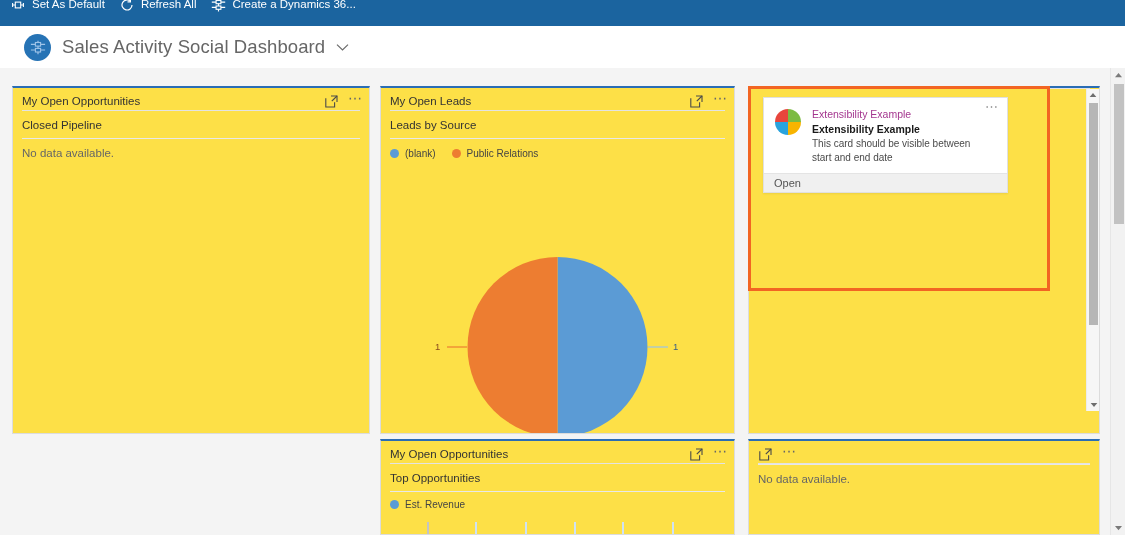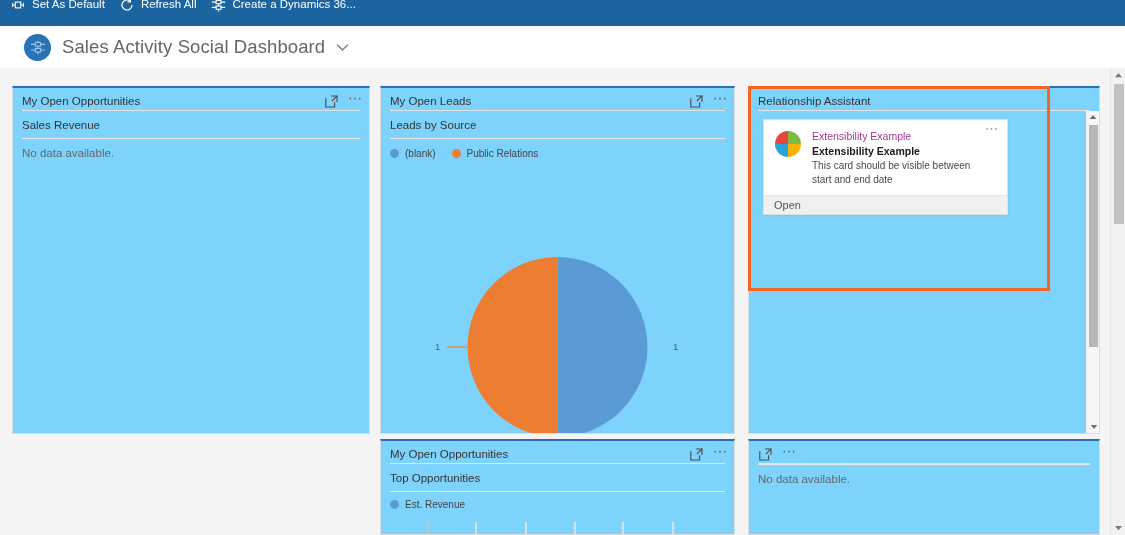--- a/index.html
+++ b/index.html
@@ -83,21 +83,21 @@
   .canvas-inner {
     position: absolute;
     top: 0; left: 0;
     width: 1110px; height: 467px;
     background: #f4f4f4;
   }
 
   
   .tile {
     position: absolute;
-    background: #7dd3fc;
+    background: #fde047;
     border: 1px solid #dcdcdc;
     border-top: 2px solid #2a6db5;
     overflow: hidden;
   }
   .tile-head {
     height: 22px;
     display: flex;
     align-items: center;
     padding: 0 6px 0 9px;
     margin: 0 0 0 0;
@@ -385,21 +385,21 @@
           <svg width="13" height="13" viewBox="0 0 13 13">
             <path d="M0.8 3.2v8.8h8.8V7.2" fill="none" stroke="#4a4a4a" stroke-width="1.1"></path>
             <path d="M6.0 1.0h6.0v6.0" fill="none" stroke="#4a4a4a" stroke-width="1.1"></path>
             <path d="M12.0 1.0L6.8 6.2" fill="none" stroke="#4a4a4a" stroke-width="1.1"></path>
           </svg>
         </span>
         <span class="ellipsis-btn">⋯</span>
       </div>
     </div>
     <div class="tile-rule"></div>
-    <div class="tile-sub">Sales Revenue</div>
+    <div class="tile-sub">Closed Pipeline</div>
     <div class="tile-sub-rule"></div>
     <div class="nodata">No data available.</div>
   </div>
 
   <div class="tile" style="left:380px; top:18px; width:355px; height:348px;">
     <div class="tile-head">
       <div class="tile-title">My Open Leads</div>
       <div class="tile-actions">
         <span class="icon-btn">
           <svg width="13" height="13" viewBox="0 0 13 13">
@@ -435,23 +435,20 @@
 
         <line x1="86" y1="188" x2="66" y2="188" stroke="#ed7d31" stroke-width="1.2"></line>
         <line x1="267" y1="188" x2="287" y2="188" stroke="#9cc3e5" stroke-width="1.2"></line>
       </svg>
       <div style="position:absolute; left:54px; top:182px; font-size:9.5px; color:#8a4a1f;">1</div>
       <div style="position:absolute; left:292px; top:182px; font-size:9.5px; color:#3b5e86;">1</div>
     </div>
   </div>
 
   <div class="tile" style="left:748px; top:18px; width:352px; height:348px;">
-    <div class="tile-head">
-      <div class="tile-title">Relationship Assistant</div>
-    </div>
     <div class="tile-rule"></div>
 
     <div class="ra-body">
 
       <div class="ra-card">
         <div class="ra-card-main">
           <span class="ra-logo">
             <svg width="28" height="28" viewBox="0 0 28 28">
               <path d="M14 14 L14 1 A13 13 0 0 0 1 14 Z" fill="#e8453c"></path>
               <path d="M14 14 L14 1 A13 13 0 0 1 27 14 Z" fill="#7cbb42"></path>

